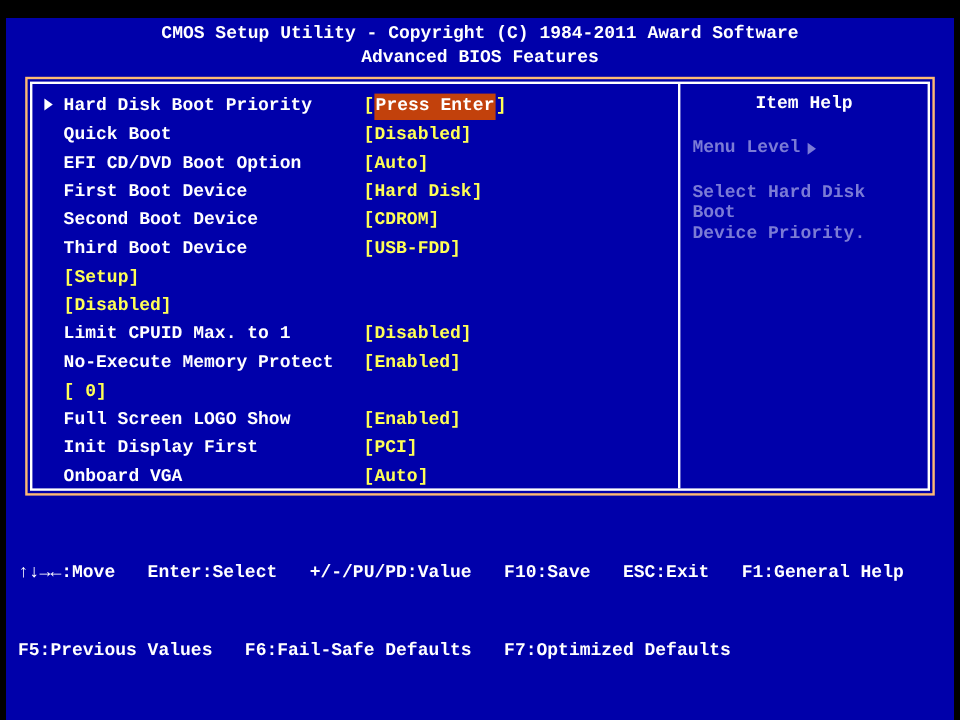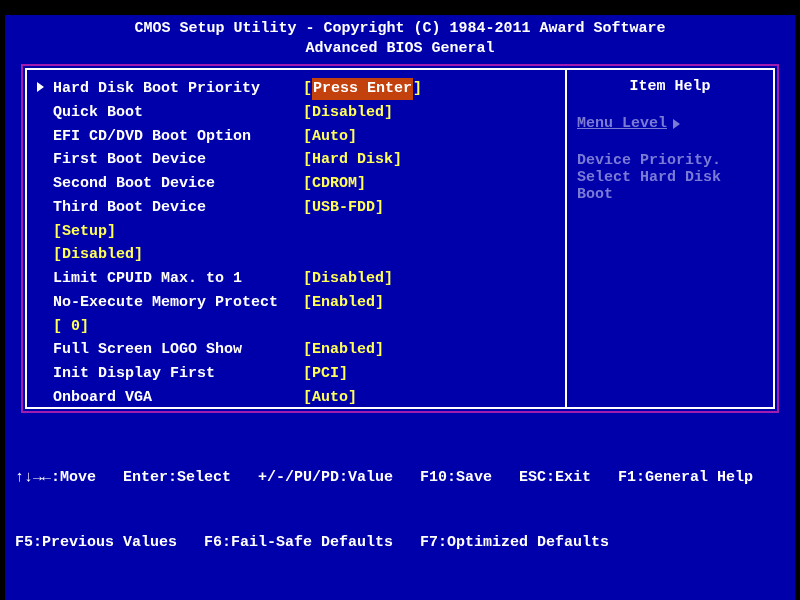--- a/index.html
+++ b/index.html
@@ -25,21 +25,21 @@
     margin-top: 20px;
   }
   .header {
     text-align: center;
     padding: 4px 0 6px 0;
     line-height: 1.3;
   }
   .frame {
     flex: 1;
     margin: 0 16px 6px 16px;
-    border: 2px solid #a21caf;
+    border: 2px solid #fdba74;
     padding: 2px;
     display: flex;
     min-height: 0;
   }
   .frame-inner {
     flex: 1;
     border: 2px solid #ffffff;
     display: flex;
     min-height: 0;
   }
@@ -61,21 +61,20 @@
     color: #ffffff;
     text-align: center;
     margin-bottom: 20px;
   }
   .right-row {
     display: flex;
     align-items: center;
     gap: 6px;
     margin-bottom: 20px;
     white-space: nowrap;
-    text-decoration: underline;
   }
   .row {
     display: flex;
     align-items: center;
     line-height: 1.45;
     white-space: pre;
   }
   .marker {
     width: 16px;
     display: inline-block;
@@ -98,21 +97,21 @@
     border-left: 7px solid #ffffff;
   }
   .tri-dim { border-left-color: #7b7bd6; }
 </style>
 </head>
 <body>
 
 <div class="screen">
   <div class="header">
     <div>CMOS Setup Utility - Copyright (C) 1984-2011 Award Software</div>
-    <div>Advanced BIOS General</div>
+    <div>Advanced BIOS Features</div>
   </div>
 
   <div class="frame">
     <div class="frame-inner">
       <div class="left-panel" id="items">
           <div class="row"><span class="marker"><span class="tri"></span></span><span class="label">Hard Disk Boot Priority</span><span class="value">[</span><span class="value highlight">Press Enter</span><span class="value">]</span></div>
           <div class="row"><span class="marker"></span><span class="label">Quick Boot</span><span class="value">[</span><span class="value">Disabled</span><span class="value">]</span></div>
           <div class="row"><span class="marker"></span><span class="label">EFI CD/DVD Boot Option</span><span class="value">[</span><span class="value">Auto</span><span class="value">]</span></div>
           <div class="row"><span class="marker"></span><span class="label">First Boot Device</span><span class="value">[</span><span class="value">Hard Disk</span><span class="value">]</span></div>
           <div class="row"><span class="marker"></span><span class="label">Second Boot Device</span><span class="value">[</span><span class="value">CDROM</span><span class="value">]</span></div>
@@ -125,22 +124,22 @@
           <div class="row"><span class="marker"></span><span class="label">Full Screen LOGO Show</span><span class="value">[</span><span class="value">Enabled</span><span class="value">]</span></div>
           <div class="row"><span class="marker"></span><span class="label">Init Display First</span><span class="value">[</span><span class="value">PCI</span><span class="value">]</span></div>
           <div class="row"><span class="marker"></span><span class="label">Onboard VGA</span><span class="value">[</span><span class="value">Auto</span><span class="value">]</span></div>
         </div>
       <div class="right-panel">
         <div class="right-title">Item Help</div>
         <div class="right-row">
           <span>Menu Level</span>
           <span class="tri tri-dim"></span>
         </div>
+        <div>Select Hard Disk Boot</div>
         <div>Device Priority.</div>
-        <div>Select Hard Disk Boot</div>
       </div>
     </div>
   </div>
 
   <div class="footer">
     <div>↑↓→←:Move   Enter:Select   +/-/PU/PD:Value   F10:Save   ESC:Exit   F1:General Help</div>
     <div>F5:Previous Values   F6:Fail-Safe Defaults   F7:Optimized Defaults</div>
   </div>
 </div>
 

